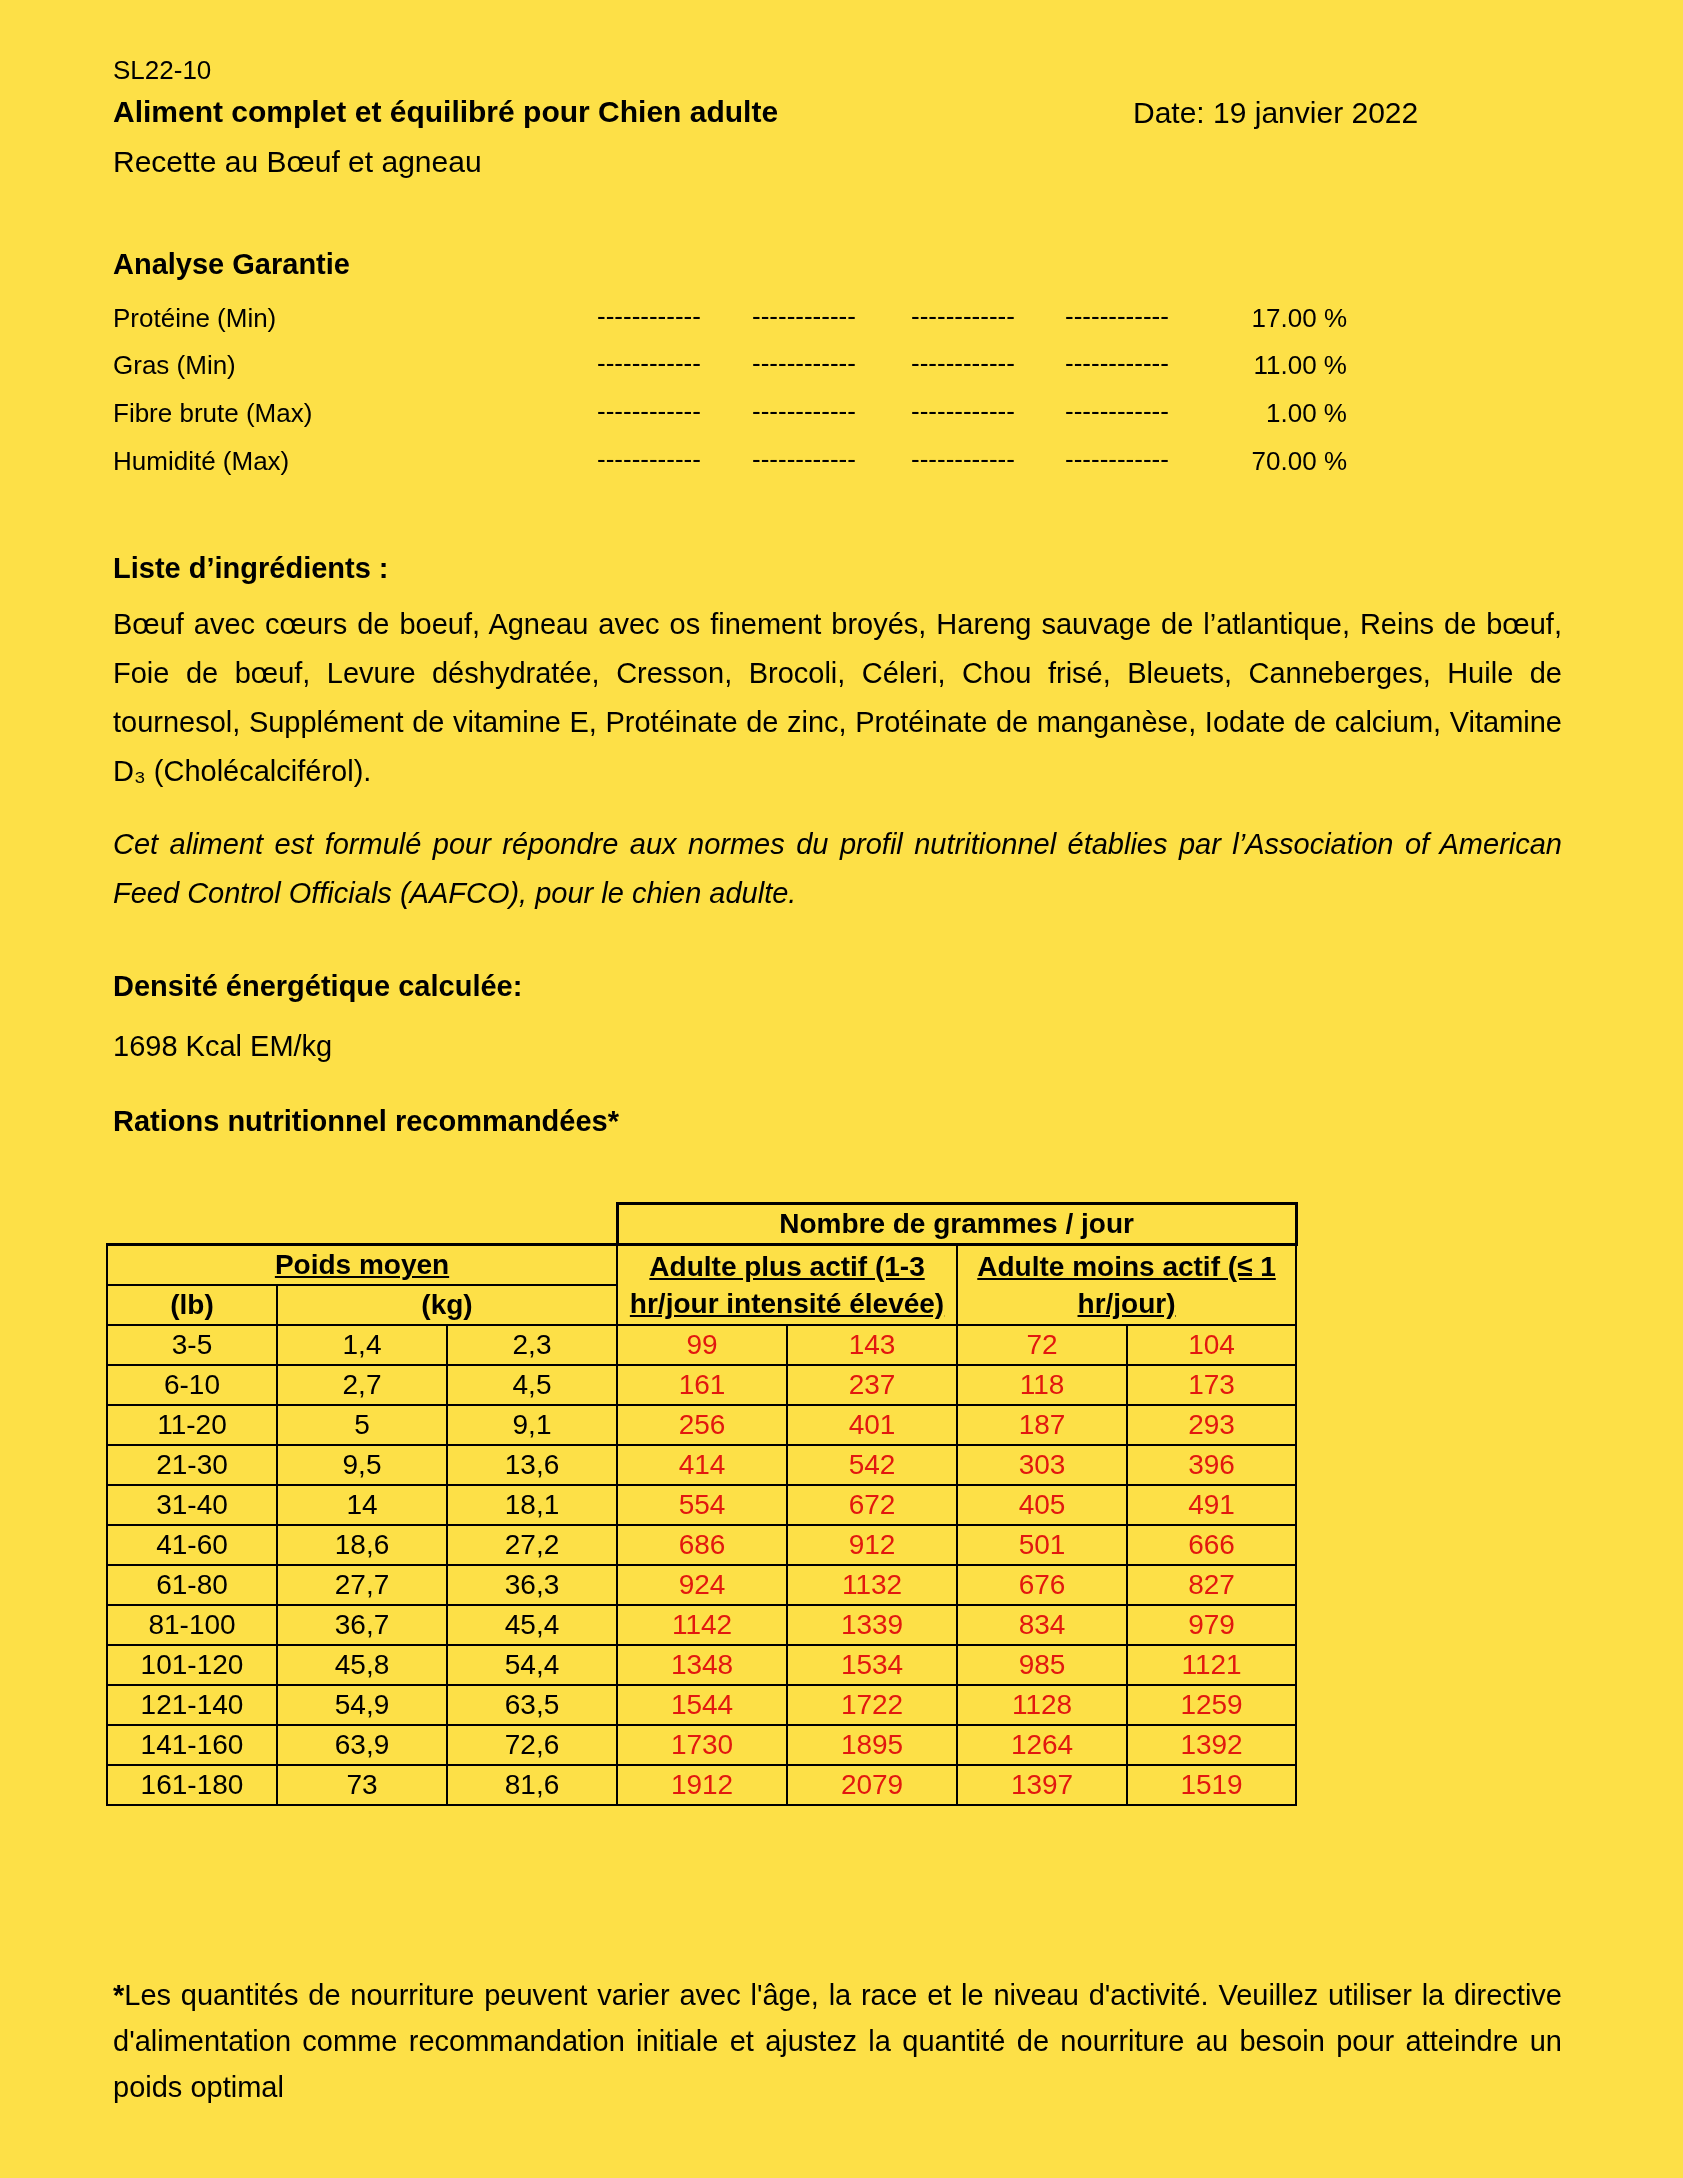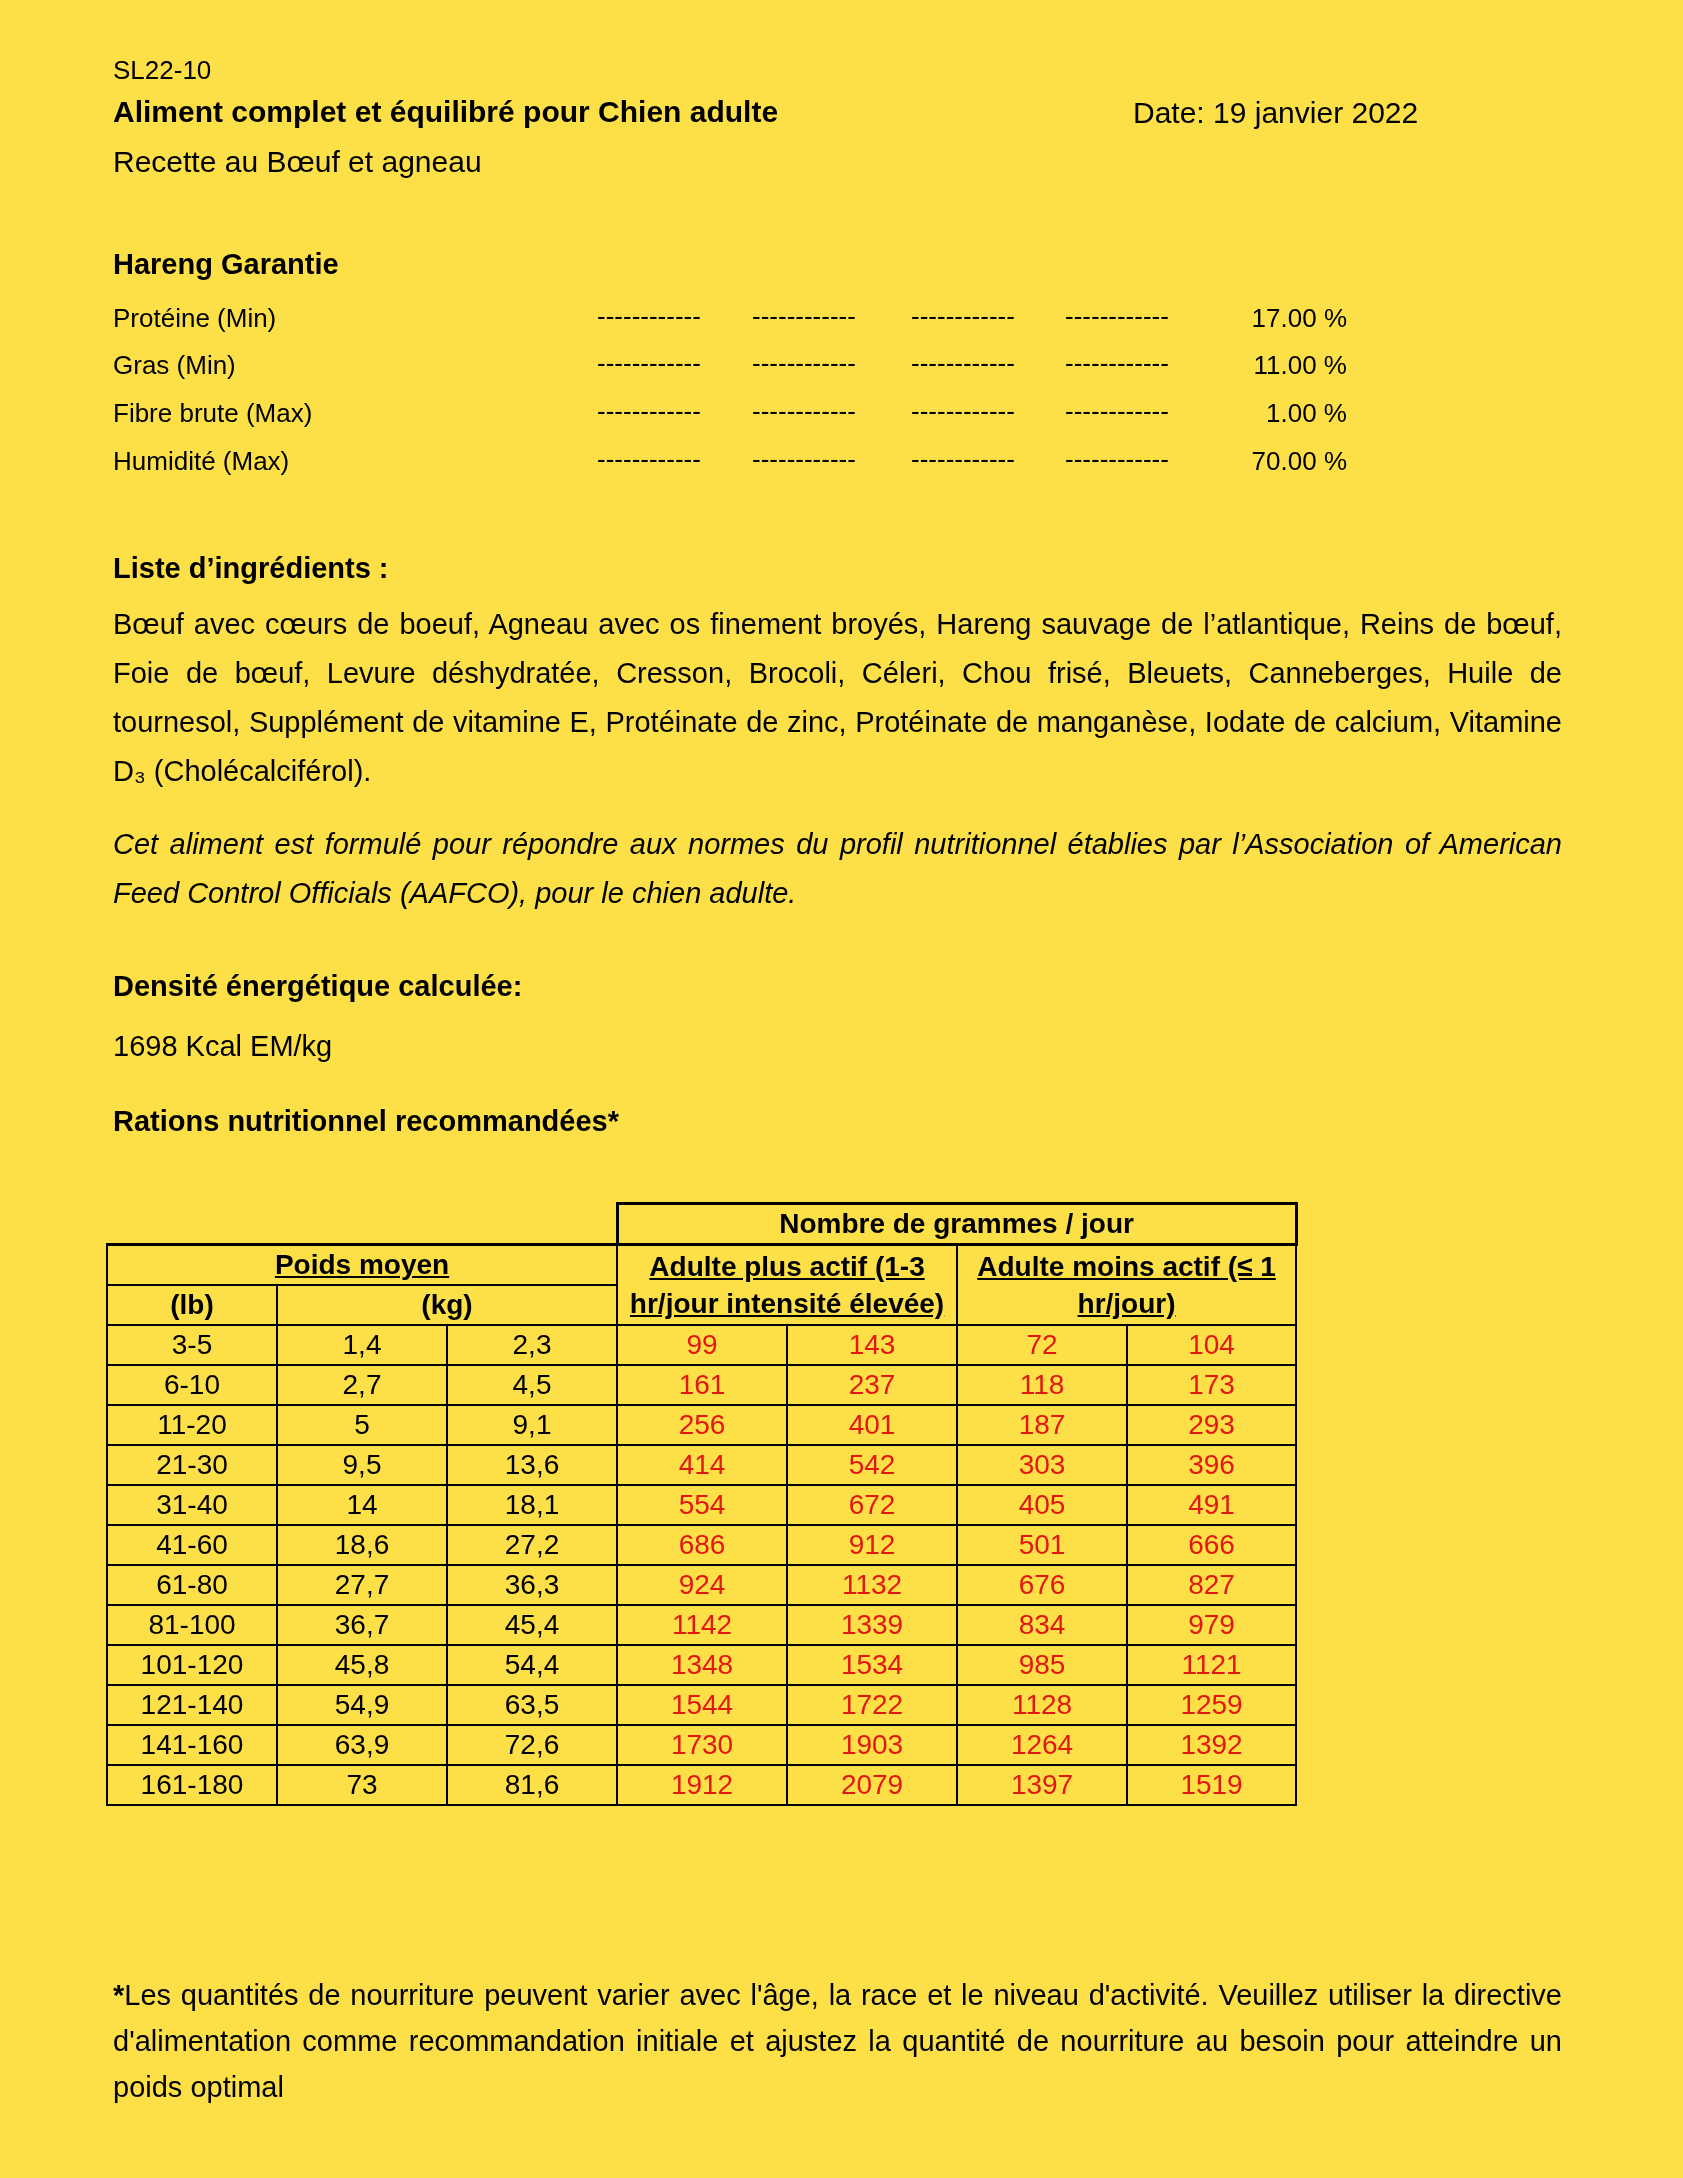--- a/index.html
+++ b/index.html
@@ -75,21 +75,21 @@
 
 <div id="page">
 
   <div id="doc-code" class="abs">SL22-10</div>
   <div id="title-row" class="abs">
     <span id="doc-title">Aliment complet et équilibré pour Chien adulte</span>
     <span id="doc-date">Date: 19 janvier 2022</span>
   </div>
   <div id="doc-subtitle" class="abs">Recette au Bœuf et agneau</div>
 
-  <div id="analysis-heading" class="abs heading">Hareng Garantie</div>
+  <div id="analysis-heading" class="abs heading">Analyse Garantie</div>
 
   <div class="abs an-row" style="top:303px">
     <span class="an-label">Protéine (Min)</span>
     <span class="an-dash d1">------------</span>
     <span class="an-dash d2">------------</span>
     <span class="an-dash d3">------------</span>
     <span class="an-dash d4">------------</span>
     <span class="an-value">17.00 %</span>
   </div>
   <div class="abs an-row" style="top:350px">
@@ -241,21 +241,21 @@
           <td class="grams">1544</td>
           <td class="grams">1722</td>
           <td class="grams">1128</td>
           <td class="grams">1259</td>
         </tr>
         <tr>
           <td class="weight">141-160</td>
           <td class="weight">63,9</td>
           <td class="weight">72,6</td>
           <td class="grams">1730</td>
-          <td class="grams">1903</td>
+          <td class="grams">1895</td>
           <td class="grams">1264</td>
           <td class="grams">1392</td>
         </tr>
         <tr>
           <td class="weight">161-180</td>
           <td class="weight">73</td>
           <td class="weight">81,6</td>
           <td class="grams">1912</td>
           <td class="grams">2079</td>
           <td class="grams">1397</td>

